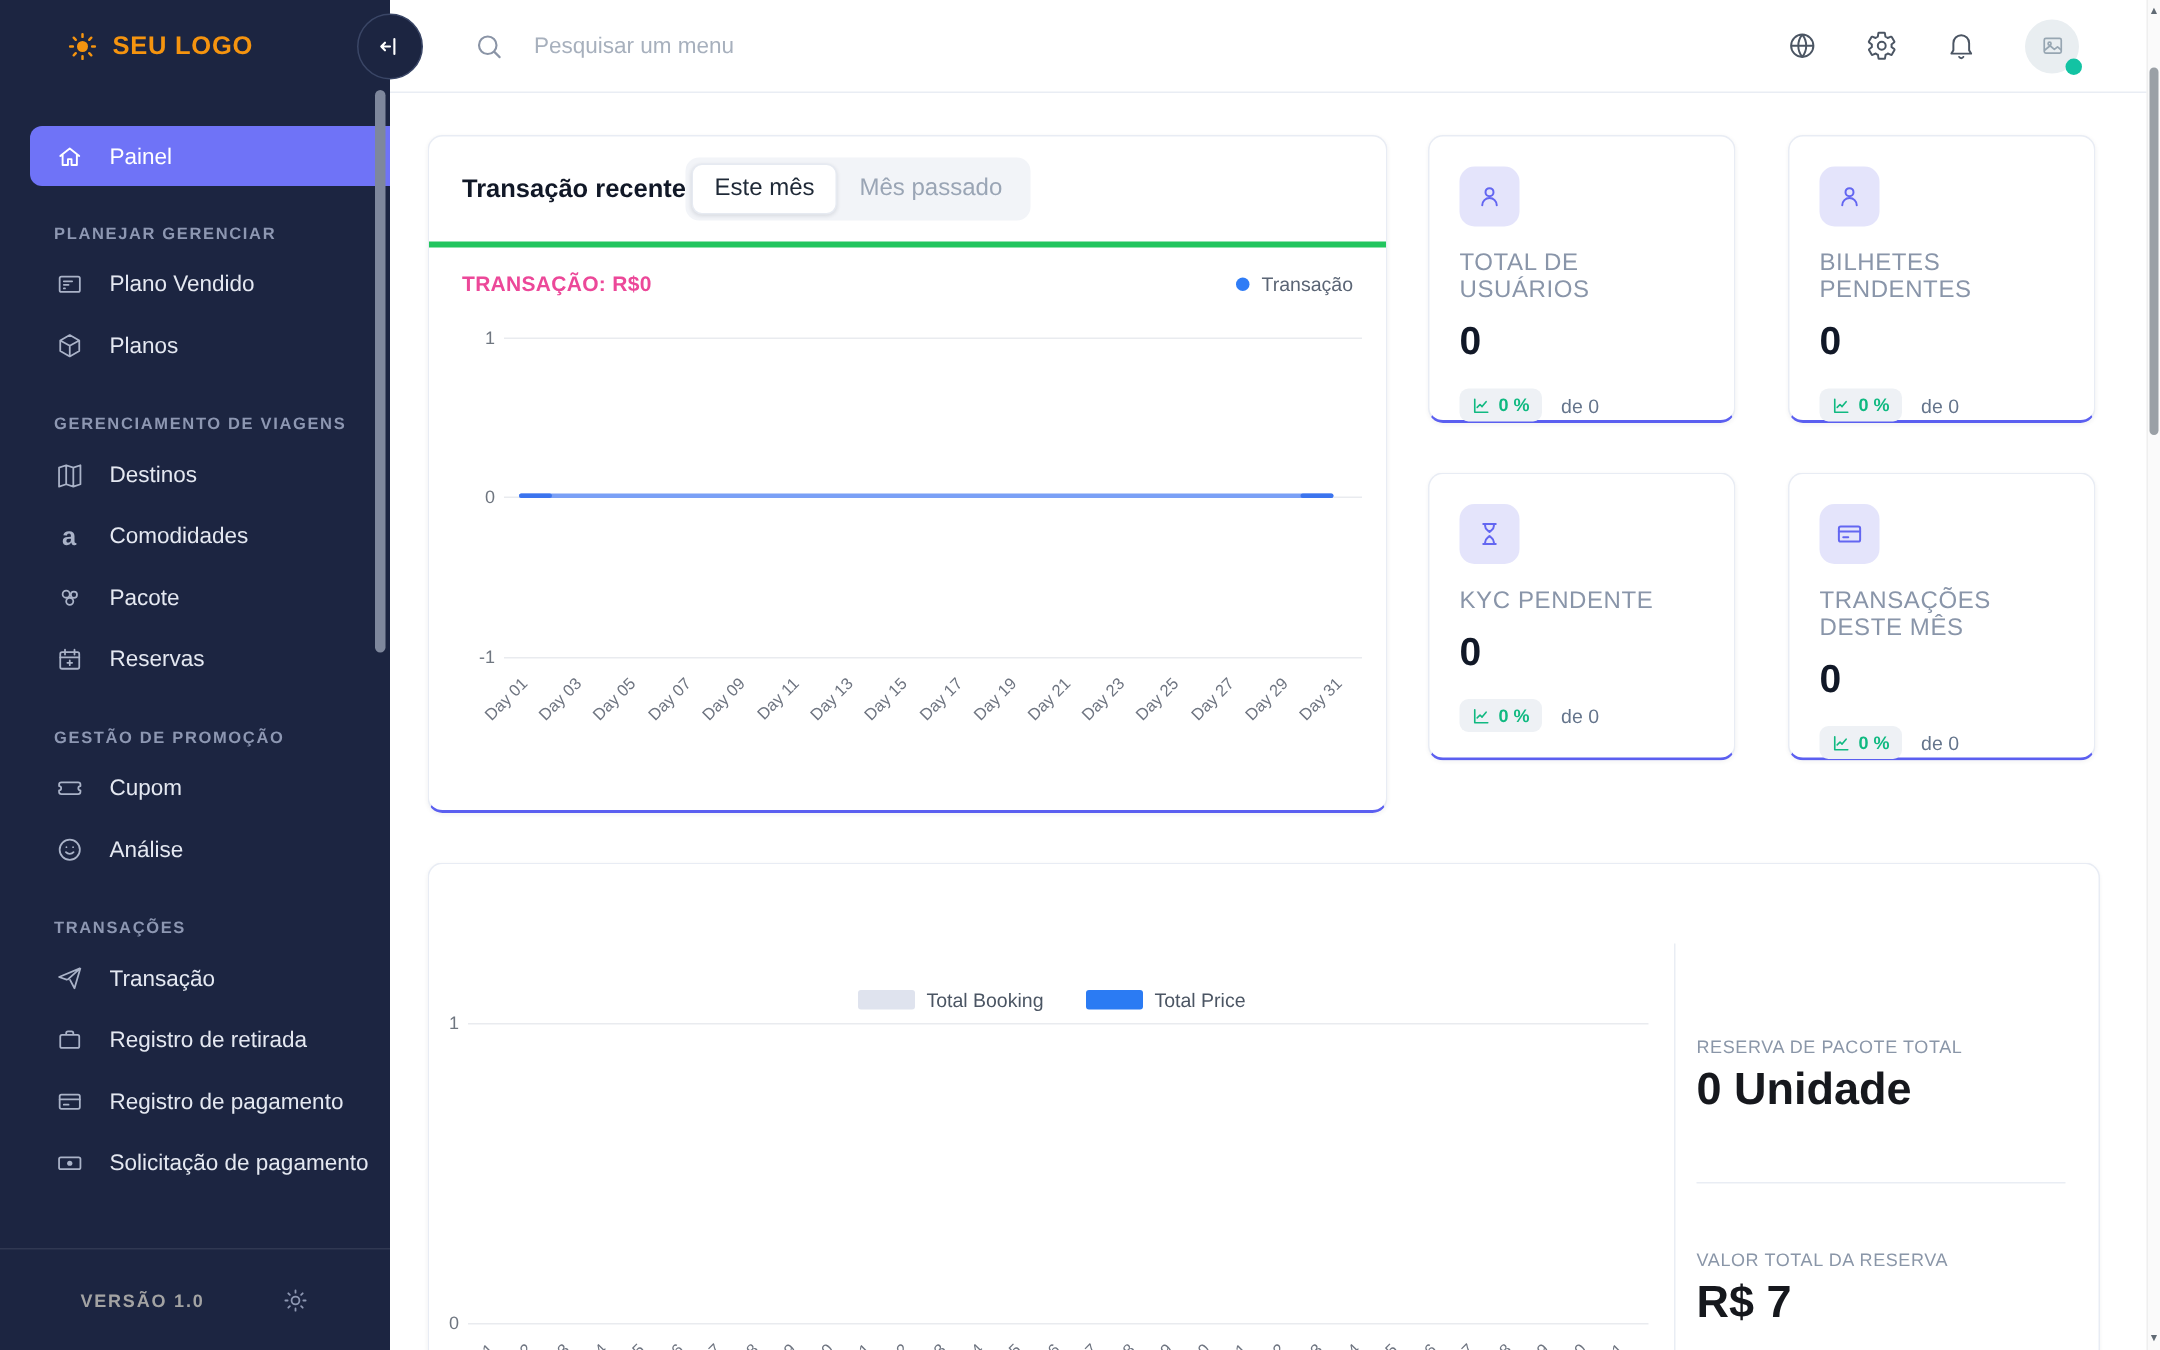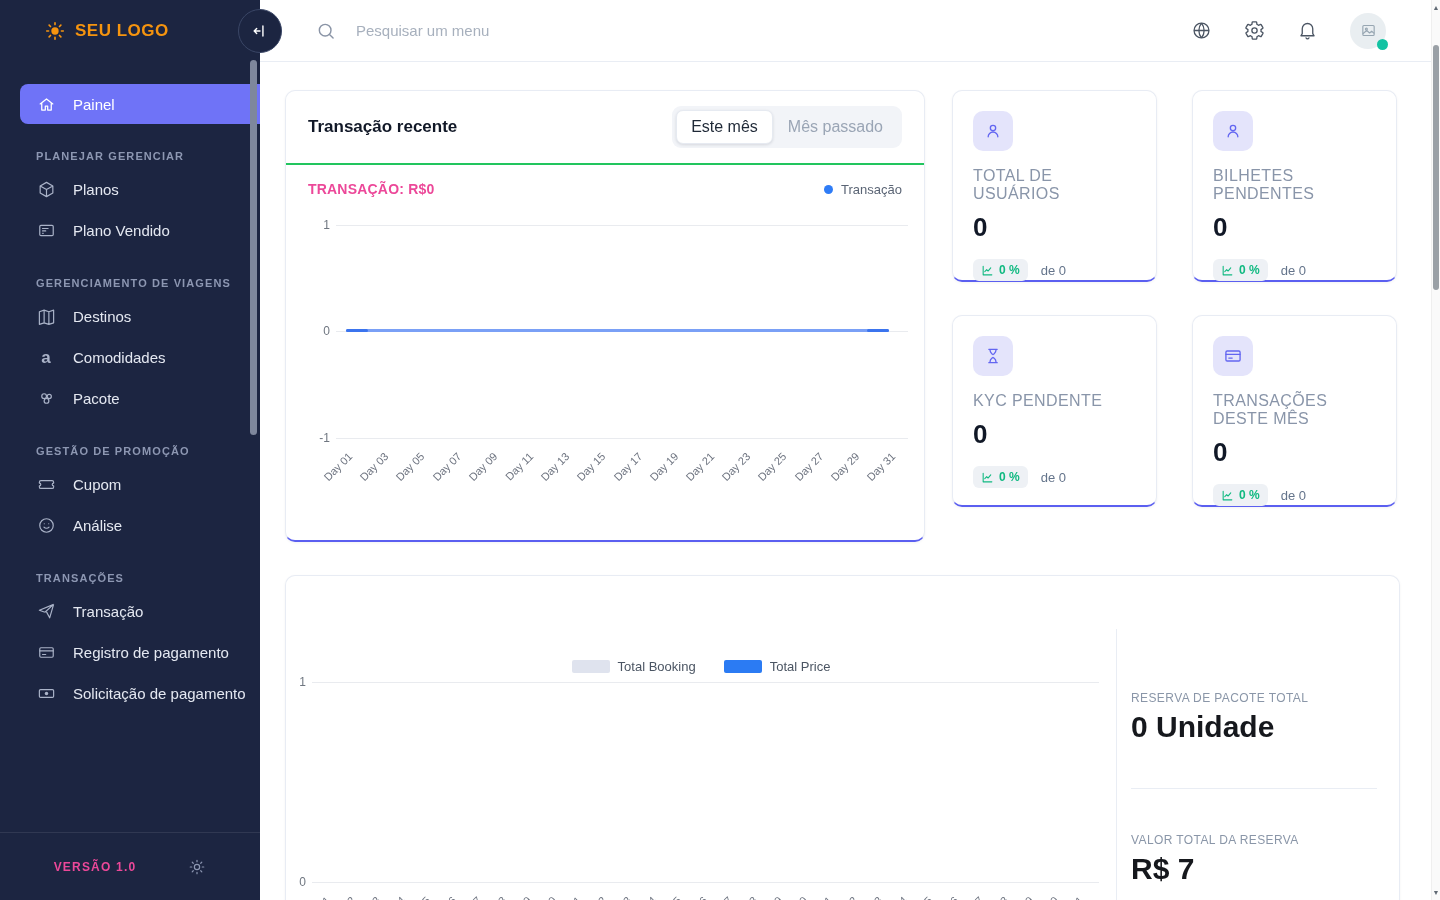--- a/index.html
+++ b/index.html
@@ -17,21 +17,21 @@
             color:#e4e8f1;font-size:15px;cursor:pointer;text-decoration:none;}
   .nav-item .nicon{color:#aab3c8;display:flex;width:20px;justify-content:center;}
   .nav-item.active{margin-left:20px;padding-left:16px;height:40px;background:#6f73f7;
             border-radius:8px 0 0 8px;color:#fff;}
   .nav-item.active .nicon{color:#fff;}
   .nav-heading{margin:26px 0 7px 36px;font-size:11px;font-weight:700;letter-spacing:1.1px;color:#8d97b2;}
   .a-glyph{font-weight:700;font-size:17px;line-height:1;color:#aab3c8;}
   .sb-scrollbar{position:absolute;left:250px;top:60px;width:7px;height:375px;background:#7e879c;border-radius:4px;}
   .sb-footer{position:absolute;left:0;right:0;bottom:0;height:68px;border-top:1px solid rgba(255,255,255,.09);
              display:flex;align-items:center;justify-content:center;gap:52px;}
-  .sb-version{color:#ec4899;font-size:12px;font-weight:700;letter-spacing:1.2px;}
+  .sb-version{color:#a3a3a3;font-size:12px;font-weight:700;letter-spacing:1.2px;}
   .theme-ic{color:#8d97b2;cursor:pointer;}
   .collapse-btn{position:absolute;left:238px;top:9px;width:44px;height:44px;border-radius:50%;
             background:#1c2541;border:1px solid #3a4666;z-index:20;display:flex;align-items:center;
             justify-content:center;color:#fff;cursor:pointer;padding:0;}
 
   
   .topbar{position:absolute;left:260px;top:0;right:0;height:62px;background:#fff;
           border-bottom:1px solid #e9edf4;display:flex;align-items:center;
           padding:0 54px 0 56px;z-index:4;}
   .search{display:flex;align-items:flex-start;gap:18px;flex:1;}
@@ -45,22 +45,22 @@
           display:flex;align-items:center;justify-content:center;color:#97a6b2;cursor:pointer;}
   .avatar .dot{position:absolute;right:-2px;bottom:-1px;width:11px;height:11px;border-radius:50%;background:#13c3a3;}
 
   
   .main{position:absolute;left:260px;top:62px;right:0;bottom:0;background:#fff;overflow:hidden;}
   .card{position:absolute;background:#fff;border:1px solid #e8ecf4;border-bottom:2px solid #5b5ff0;
         border-radius:10px;box-shadow:0 1px 3px rgba(16,24,40,.05);}
 
   
   .tx-card{left:25px;top:28px;width:640px;height:452px;}
-  .tx-head{height:74px;display:flex;align-items:center;justify-content:space-between;
-           padding:0 22px;border-bottom:2px solid #22c55e;}
+  .tx-head{height:74px;display:flex;align-items:center;justify-content:flex-start;
+           padding:0 22px;border-bottom:4px solid #22c55e;}
   .card-title{font-size:17px;font-weight:700;color:#111827;}
   .tabs{display:flex;background:#f2f4f8;border-radius:9px;padding:4px;}
   .tab{font-size:16px;padding:8px 15px;border-radius:7px;color:#9aa5b5;cursor:pointer;}
   .tab.active{background:#fff;color:#1f2937;border:1px solid #e6eaf1;box-shadow:0 1px 3px rgba(16,24,40,.12);
            padding:7px 14px;}
   .tx-body{padding:16px 22px 0;}
   .tx-subrow{display:flex;align-items:center;justify-content:space-between;}
   .tx-subtitle{font-size:14px;font-weight:700;color:#ec4899;letter-spacing:.2px;}
   .legend-item{display:flex;align-items:center;gap:8px;font-size:13px;color:#5b6575;}
   .legend-dot{width:9px;height:9px;border-radius:50%;background:#2f7cf6;}
@@ -140,34 +140,34 @@
           <svg width="19" height="19" viewBox="0 0 24 24" fill="none" stroke="currentColor" stroke-width="1.6" stroke-linecap="round" stroke-linejoin="round">
             <path d="M4 11.3 12 5l8 6.3M6 10v9h4.5v-5h3v5H18v-9"></path>
             </svg>
         </span>
         <span>Painel</span>
       </a>
 
       <div class="nav-heading">PLANEJAR GERENCIAR</div>
       <a class="nav-item">
         <span class="nicon">
-          <svg width="19" height="19" viewBox="0 0 24 24" fill="none" stroke="currentColor" stroke-width="1.5" stroke-linejoin="round">
-            <path d="M12 3l8 4.5v9L12 21l-8-4.5v-9L12 3zM4 7.5l8 4.5 8-4.5M12 12v9"></path>
-            </svg>
-        </span>
-        <span>Planos</span>
-      </a>
-      <a class="nav-item">
-        <span class="nicon">
           <svg width="19" height="19" viewBox="0 0 24 24" fill="none" stroke="currentColor" stroke-width="1.5" stroke-linejoin="round" stroke-linecap="round">
             <rect x="3.5" y="5.5" width="17" height="13" rx="1.5"></rect>
               <path d="M7 9.5h7M7 12.5h4M7 15.5h1"></path>
             </svg>
         </span>
         <span>Plano Vendido</span>
+      </a>
+      <a class="nav-item">
+        <span class="nicon">
+          <svg width="19" height="19" viewBox="0 0 24 24" fill="none" stroke="currentColor" stroke-width="1.5" stroke-linejoin="round">
+            <path d="M12 3l8 4.5v9L12 21l-8-4.5v-9L12 3zM4 7.5l8 4.5 8-4.5M12 12v9"></path>
+            </svg>
+        </span>
+        <span>Planos</span>
       </a>
 
       <div class="nav-heading">GERENCIAMENTO DE VIAGENS</div>
       <a class="nav-item">
         <span class="nicon">
           <svg width="19" height="19" viewBox="0 0 24 24" fill="none" stroke="currentColor" stroke-width="1.5" stroke-linejoin="round">
             <path d="M9 4l6 2 6-2v16l-6 2-6-2-6 2V6l6-2zM9 4v16M15 6v16"></path>
             </svg>
         </span>
         <span>Destinos</span>
@@ -181,20 +181,29 @@
       <a class="nav-item">
         <span class="nicon">
           <svg width="19" height="19" viewBox="0 0 24 24" fill="none" stroke="currentColor" stroke-width="1.5">
             <circle cx="9" cy="9" r="3"></circle>
               <circle cx="15.5" cy="9.5" r="2.6"></circle>
               <circle cx="12" cy="15" r="3"></circle>
             </svg>
         </span>
         <span>Pacote</span>
       </a>
+      <a class="nav-item">
+        <span class="nicon">
+          <svg width="19" height="19" viewBox="0 0 24 24" fill="none" stroke="currentColor" stroke-width="1.5" stroke-linecap="round" stroke-linejoin="round">
+            <rect x="4" y="6" width="16" height="14" rx="1.5"></rect>
+              <path d="M8 4v4M16 4v4M4 10.5h16M12 13v4M10 15h4"></path>
+            </svg>
+        </span>
+        <span>Reservas</span>
+      </a>
 
       <div class="nav-heading">GESTÃO DE PROMOÇÃO</div>
       <a class="nav-item">
         <span class="nicon">
           <svg width="19" height="19" viewBox="0 0 24 24" fill="none" stroke="currentColor" stroke-width="1.5" stroke-linejoin="round">
             <path d="M3 9a2 2 0 0 1 2-2h14a2 2 0 0 1 2 2v1.2a1.8 1.8 0 0 0 0 3.6V15a2 2 0 0 1-2 2H5a2 2 0 0 1-2-2v-1.2a1.8 1.8 0 0 0 0-3.6V9z"></path>
             </svg>
         </span>
         <span>Cupom</span>
       </a>
@@ -209,20 +218,29 @@
       </a>
 
       <div class="nav-heading">TRANSAÇÕES</div>
       <a class="nav-item">
         <span class="nicon">
           <svg width="19" height="19" viewBox="0 0 24 24" fill="none" stroke="currentColor" stroke-width="1.5" stroke-linejoin="round">
             <path d="M21 3 3 10.5l7 2.5M21 3l-5 17-4-7.5M21 3 10 13"></path>
             </svg>
         </span>
         <span>Transação</span>
+      </a>
+      <a class="nav-item">
+        <span class="nicon">
+          <svg width="19" height="19" viewBox="0 0 24 24" fill="none" stroke="currentColor" stroke-width="1.5" stroke-linejoin="round">
+            <rect x="4" y="7.5" width="16" height="11" rx="1.5"></rect>
+              <path d="M9 7.5V6a1.5 1.5 0 0 1 1.5-1.5h3A1.5 1.5 0 0 1 15 6v1.5"></path>
+            </svg>
+        </span>
+        <span>Registro de retirada</span>
       </a>
       <a class="nav-item">
         <span class="nicon">
           <svg width="19" height="19" viewBox="0 0 24 24" fill="none" stroke="currentColor" stroke-width="1.5" stroke-linecap="round" stroke-linejoin="round">
             <rect x="3.5" y="6" width="17" height="12" rx="1.5"></rect>
               <path d="M3.5 10h17M7 14.5h4"></path>
             </svg>
         </span>
         <span>Registro de pagamento</span>
       </a>

